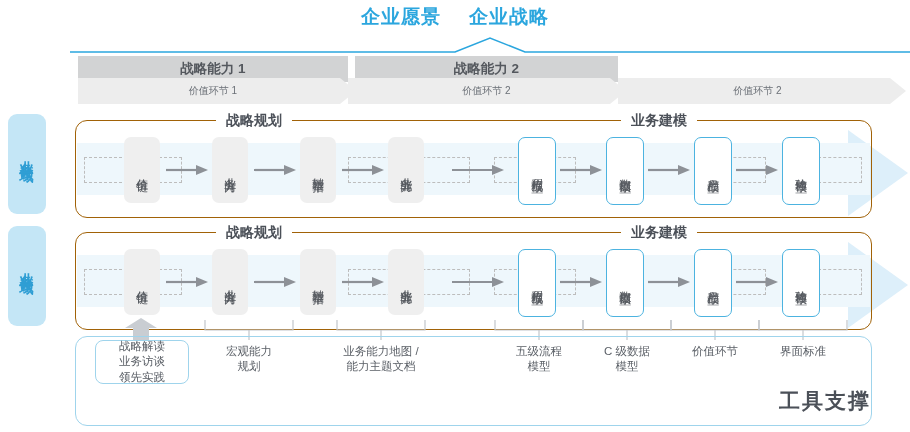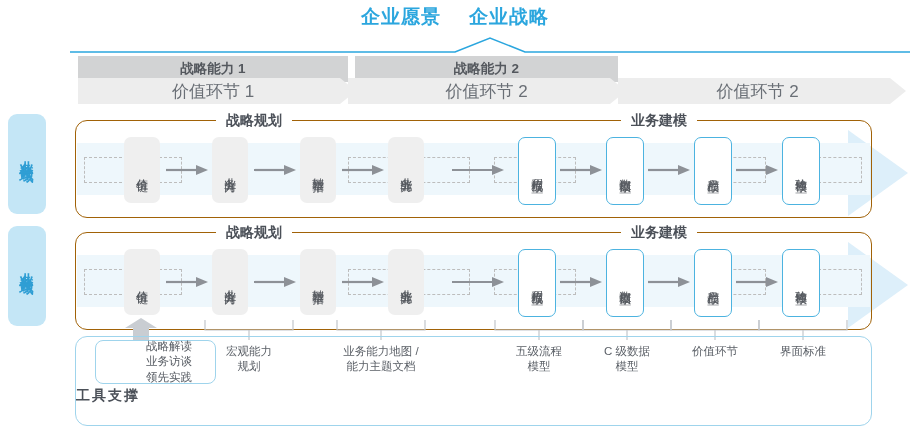--- a/index.html
+++ b/index.html
@@ -30,21 +30,21 @@
   .cap-seg{
     position:absolute;top:8px;height:26px;background:#d2d3d4;
     display:flex;align-items:center;justify-content:center;
     font-size:13.5px;font-weight:bold;color:#54585e;white-space:nowrap;
   }
 
   .val-band{position:absolute;left:78px;top:78px;width:828px;height:26px;}
   .val-seg{
     position:absolute;top:0;height:26px;background:#ededed;
     display:flex;align-items:center;justify-content:center;
-    font-size:17px;color:#6a6f76;white-space:nowrap;
+    font-size:10px;color:#6a6f76;white-space:nowrap;
   }
 
   
   .domain-tab{
     position:absolute;left:8px;width:38px;border-radius:9px;
     background:#c4e6f6;
     display:flex;align-items:center;justify-content:center;
   }
   .domain-tab .vtext{
     writing-mode:vertical-rl;
@@ -87,31 +87,31 @@
 
   
   .big-arrow{position:absolute;}
 
   
   .tool-box{
     position:absolute;left:75px;top:336px;width:795px;height:88px;
     border:1px solid #9fd4ec;border-radius:12px;
   }
   .tool-title{
-    position:absolute;left:0;top:50px;width:795px;text-align:left;
-    font-size:14px;font-weight:bold;color:#4b5058;letter-spacing:2px;
+    position:absolute;left:0;top:50px;width:795px;text-align:right;
+    font-size:21px;font-weight:bold;color:#4b5058;letter-spacing:2px;
   }
   .tool-label{
     position:absolute;text-align:center;font-size:11.5px;color:#5a5f66;
     line-height:1.3;white-space:nowrap;
   }
   .tool-chip{
     position:absolute;border:1px solid #9fd4ec;border-radius:8px;
     background:#ffffff;text-align:center;font-size:11.5px;color:#5a5f66;
-    line-height:1.35;display:flex;align-items:center;justify-content:center;padding-left:27px;
+    line-height:1.35;display:flex;align-items:center;justify-content:center;
   }
 </style>
 </head>
 <body>
 
 <div class="canvas">
 
   <div class="vision-row">
     <span>企业愿景</span>
     <span>企业战略</span>

